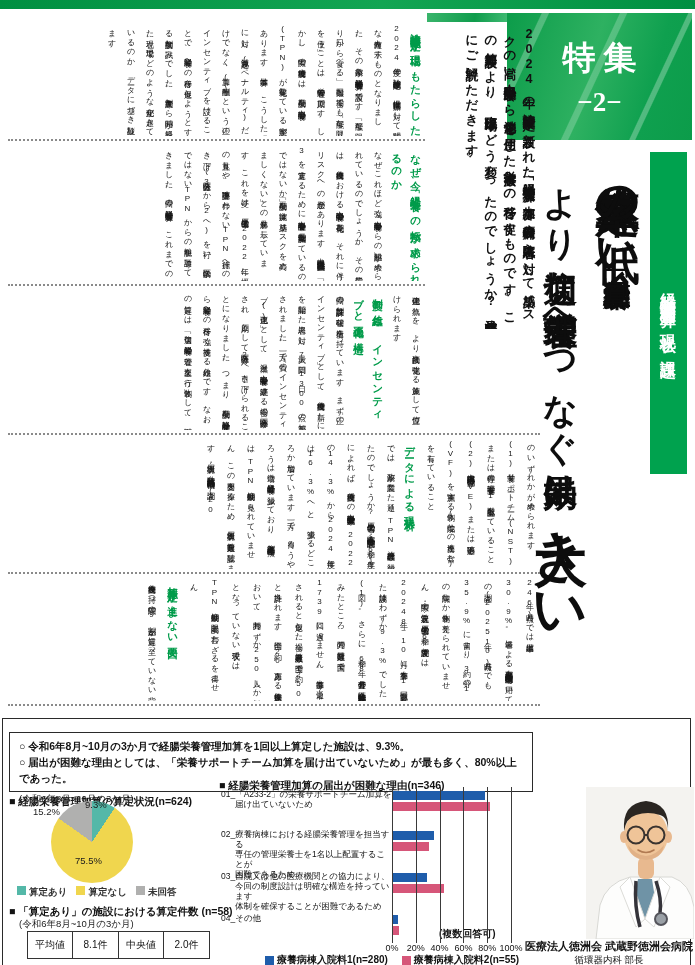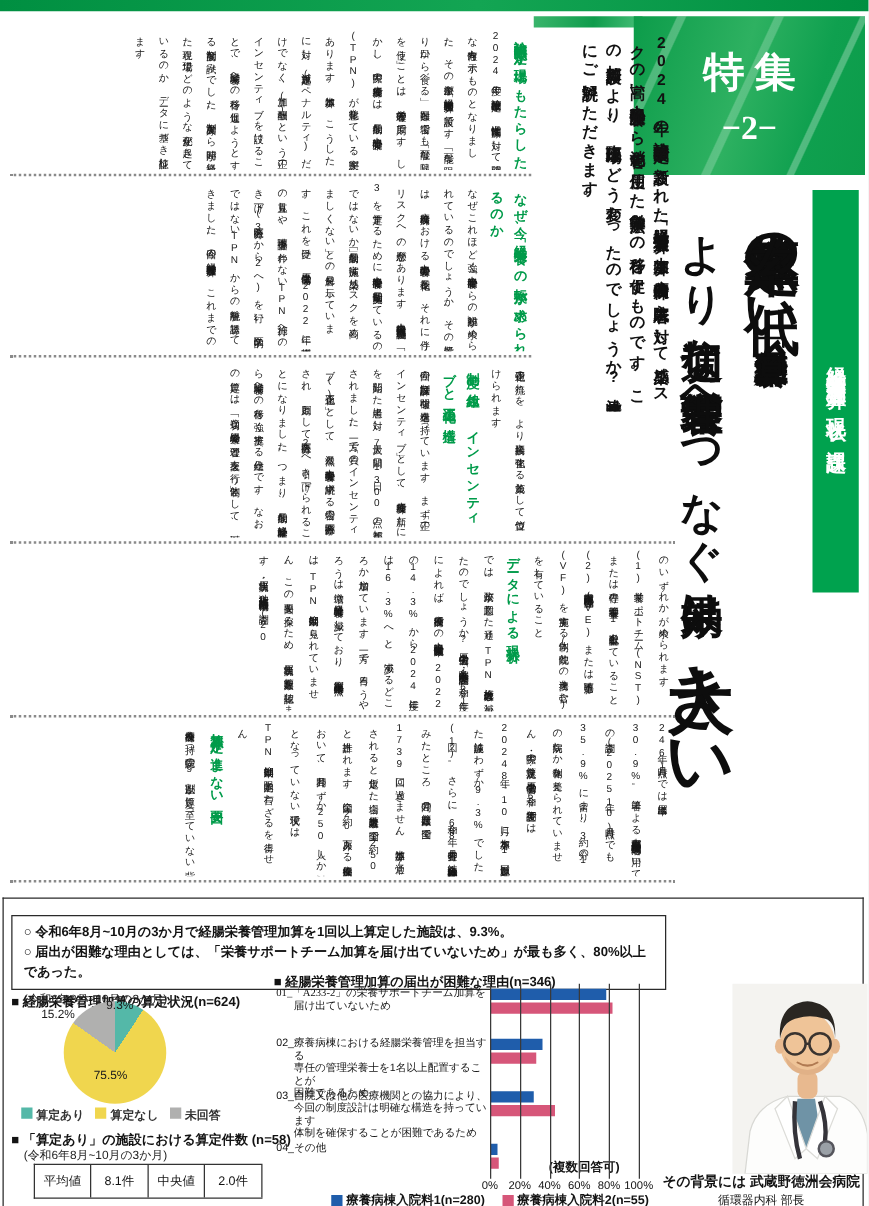--- a/index.html
+++ b/index.html
@@ -61,21 +61,21 @@
 
   
   .stable{position:absolute;left:24px;top:212px;display:grid;grid-template-columns:45px 46px 45px 46px;
           border:1px solid #333;border-right:none;}
   .stable div{border-right:1px solid #333;height:26px;display:flex;align-items:center;justify-content:center;
           font-size:10px;color:#131313;}
 
   
   .barchart{position:absolute;left:218px;top:70px;width:300px;height:176px;}
   .brow{display:flex;}
-  .brow:nth-child(1){height:40px;font-family:Liberation Serif, serif;}
+  .brow:nth-child(1){height:40px;}
   .brow:nth-child(2){height:42px;}
   .brow:nth-child(3){height:42px;}
   .brow:nth-child(4){height:26px;}
   .blabel{width:171px;font-size:8.5px;line-height:10px;color:#131313;white-space:pre-line;
           padding-left:14px;text-indent:-14px;box-sizing:border-box;}
   .bars{width:119px;padding-top:2px;box-sizing:border-box;}
   .bar{height:9px;margin-bottom:2px;}
   .grid{position:absolute;left:171px;top:-2px;width:119px;height:156px;z-index:5;pointer-events:none;}
   .grid i{position:absolute;top:0;bottom:0;width:1px;background:#3a3a3a;}
   .axis{position:absolute;left:171px;top:154px;width:119px;height:12px;font-size:9px;color:#131313;}
@@ -274,19 +274,19 @@
         <line x1="58.5" y1="48" x2="61.5" y2="48" stroke="#3a3430" stroke-width="2"></line>
 
         <path d="M52 63 Q60 68 68 63" fill="none" stroke="#b07a52" stroke-width="1.6" stroke-linecap="round"></path>
 
         <path d="M50 94 Q48 120 54 140" fill="none" stroke="#35343a" stroke-width="3.5"></path>
         <path d="M70 94 Q76 112 74 126" fill="none" stroke="#35343a" stroke-width="3.5"></path>
         <circle cx="75" cy="132" r="6" fill="#9aa0a6" stroke="#55555c" stroke-width="2"></circle>
       </svg>
     </div>
     <div class="credit">
-      <div class="c1">その背景には 武蔵野徳洲会病院</div>
+      <div class="c1">医療法人徳洲会 武蔵野徳洲会病院</div>
       <div class="c2">循環器内科 部長</div>
     </div>
 
   </div>
 
 </div>
 
 </body></html>

